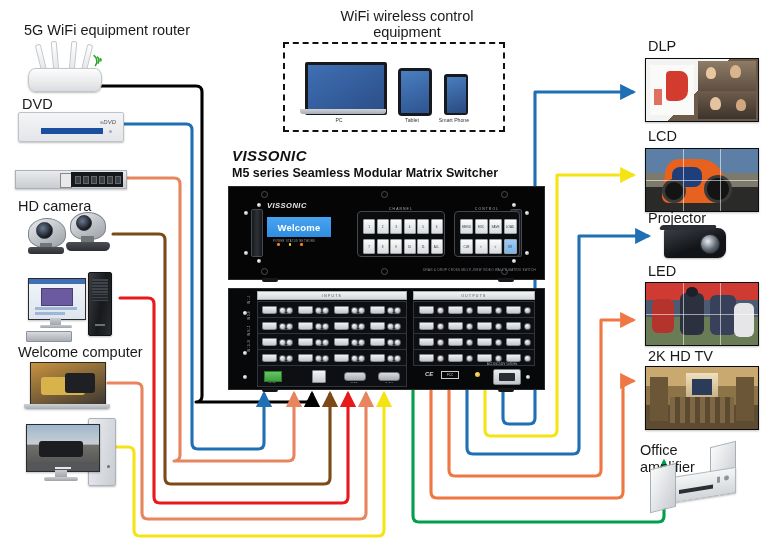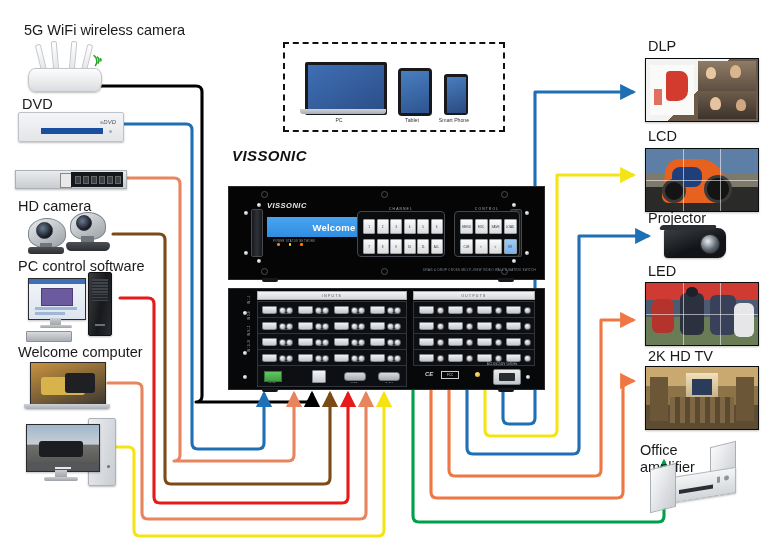--- a/index.html
+++ b/index.html
@@ -70,21 +70,21 @@
     border:1px solid #2a2a2a;}
   .mx-rear{position:absolute;left:228px;top:288px;width:315px;height:100px;background:#07080a;
     border:1px solid #2a2a2a;}
   .ear-screw{position:absolute;width:4px;height:4px;border-radius:50%;
     background:radial-gradient(circle at 35% 35%,#fff,#8b9097);}
   .rack-hole{position:absolute;width:5px;height:5px;border-radius:50%;border:1px solid #4a4f55;}
   .handle{position:absolute;background:linear-gradient(90deg,#16181b,#2e3238,#16181b);
     border:1px solid #45494f;border-radius:2px;}
   .lcdwin{position:absolute;left:38px;top:30px;width:64px;height:20px;
     background:linear-gradient(#4aa3f0,#2f8ee0);display:flex;align-items:center;justify-content:center;
-    color:#fff;font-size:9.5px;font-weight:bold;letter-spacing:.2px;padding-left:35px;}
+    color:#fff;font-size:9.5px;font-weight:bold;letter-spacing:.2px;}
   .brandtxt{position:absolute;left:38px;top:14px;font-size:7.5px;font-weight:bold;color:#e8e8e8;
     font-style:italic;letter-spacing:.5px;}
   .leds{position:absolute;left:48px;top:56px;display:flex;gap:9px;}
   .led-i{width:2.5px;height:2.5px;border-radius:50%;}
   .ledlbl{position:absolute;left:44px;top:53px;font-size:2.6px;color:#9aa0a6;letter-spacing:.4px;}
   .btnpanel{position:absolute;border:1px solid #43484e;border-radius:4px;background:#0b0c0e;}
   .grptitle{position:absolute;font-size:3.4px;color:#aeb4ba;letter-spacing:1.1px;text-align:center;width:100%;}
   .kbtn{position:absolute;background:linear-gradient(#fbfbfb,#d9dbde);border:.5px solid #9aa0a6;border-radius:1px;
     font-size:3px;color:#33373c;display:flex;align-items:center;justify-content:center;}
   .kbtn.blue{background:linear-gradient(#9ecbf5,#79b4ec);}
@@ -178,21 +178,21 @@
       <path d="M449,390 L449,470 Q449,476 455,476 L595,476 Q601,476 601,470 L601,320 L633,320" stroke="#ef7743" marker-end="url(#ar-orange)"></path>
 
       <path d="M467,390 L467,448 Q467,454 473,454 L573,454 Q579,454 579,448 L579,236 L648,236" stroke="#1f6fb4" marker-end="url(#ar-blue)"></path>
 
       <path d="M485,390 L485,430 Q485,436 491,436 L551,436 Q557,436 557,430 L557,175 L633,175" stroke="#f5e415" marker-end="url(#ar-yellow)"></path>
 
       <path d="M503,390 L503,418 Q503,424 509,424 L529,424 Q535,424 535,418 L535,92 L633,92" stroke="#1f6fb4" marker-end="url(#ar-blue)"></path>
     </g>
   </svg>
 
-  <div class="lbl" style="left:24px;top:22px;">5G WiFi wireless camera</div>
+  <div class="lbl" style="left:24px;top:22px;">5G WiFi equipment router</div>
   <div class="dev">
     <div class="ant" style="left:38px;top:44px;height:26px;transform:rotate(-14deg);"></div>
     <div class="ant" style="left:52px;top:41px;height:29px;transform:rotate(-5deg);"></div>
     <div class="ant" style="left:70px;top:41px;height:29px;transform:rotate(5deg);"></div>
     <div class="ant" style="left:84px;top:44px;height:26px;transform:rotate(14deg);"></div>
     <div class="router-body shadow"></div>
   </div>
   <div class="wifi-ico">
     <svg width="14" height="16" viewBox="0 0 14 16">
       <g fill="none" stroke="#28a428" stroke-width="1.6" stroke-linecap="round">
@@ -229,21 +229,20 @@
     <div class="cam-neck" style="left:40px;top:243px;width:12px;height:6px;"></div>
     <div class="cam-base" style="left:28px;top:247px;width:36px;height:7px;"></div>
   </div>
   <div class="cam">
     <div class="cam-head" style="left:70px;top:212px;width:34px;height:26px;"></div>
     <div class="cam-lens" style="left:76px;top:215px;width:14px;height:14px;"></div>
     <div class="cam-neck" style="left:81px;top:236px;width:13px;height:8px;"></div>
     <div class="cam-base" style="left:66px;top:242px;width:44px;height:9px;border-radius:4px 4px 6px 6px;"></div>
   </div>
 
-  <div class="lbl" style="left:18px;top:258px;">PC control software</div>
   <div class="screen shadow" style="left:28px;top:278px;width:56px;height:40px;">
     <div class="scr-img" style="background:linear-gradient(#f2f5f9,#dde5ef);">
       <div style="position:absolute;left:0;top:0;right:0;height:5px;background:#3f6fb5;"></div>
       <div style="position:absolute;left:12px;top:9px;width:30px;height:16px;background:#6c5aa0;border:1px solid #4a3e72;"></div>
       <div style="position:absolute;left:6px;top:28px;width:42px;height:3px;background:#9fb6d4;"></div>
       <div style="position:absolute;left:6px;top:33px;width:30px;height:3px;background:#9fb6d4;"></div>
     </div>
   </div>
   <div class="stand" style="left:50px;top:318px;width:11px;height:8px;"></div>
   <div class="stand" style="left:40px;top:325px;width:32px;height:3px;border-radius:2px;"></div>
@@ -268,37 +267,39 @@
   <div class="screen shadow" style="left:26px;top:424px;width:72px;height:46px;">
     <div class="scr-img" style="background:linear-gradient(#9fb7cd 0%,#c8cfd4 42%,#6f6f6c 43%,#4e4e4c 100%);">
       <div style="position:absolute;left:12px;top:16px;width:44px;height:16px;background:#1b1d20;border-radius:3px;"></div>
       <div style="position:absolute;left:0;bottom:0;width:100%;height:9px;background:#55565a;"></div>
       <div style="position:absolute;left:28px;bottom:2px;width:16px;height:2px;background:#e8e8e8;"></div>
     </div>
   </div>
   <div class="stand" style="left:55px;top:470px;width:12px;height:8px;"></div>
   <div class="stand" style="left:44px;top:477px;width:34px;height:4px;border-radius:3px;"></div>
 
+  <div class="lbl" style="left:322px;top:8px;text-align:center;width:170px;white-space:normal;">WiFi wireless control equipment</div>
   <div class="dashbox"></div>
 
   <div class="pc-lap-scr" style="left:305px;top:62px;width:76px;height:47px;"></div>
   <div class="pc-lap-base" style="left:300px;top:109px;width:86px;height:5px;"></div>
   <div class="tiny" style="left:313px;top:117px;width:52px;">PC</div>
 
   <div class="tablet" style="left:398px;top:68px;width:28px;height:42px;">
     <div class="tablet-scr"></div>
   </div>
   <div class="tiny" style="left:390px;top:117px;width:44px;">Tablet</div>
 
   <div class="phone" style="left:444px;top:74px;width:19px;height:36px;">
     <div class="phone-scr"></div>
   </div>
   <div class="tiny" style="left:428px;top:117px;width:52px;">Smart Phone</div>
 
   <div style="position:absolute;left:232px;top:147px;font-size:15px;font-weight:bold;font-style:italic;letter-spacing:.4px;">VISSONIC</div>
+  <div style="position:absolute;left:232px;top:166px;font-size:12.5px;font-weight:bold;">M5 series Seamless Modular Matrix Switcher</div>
 
   <div class="mx-front">
     <div class="rack-hole" style="left:32px;top:4px;"></div>
     <div class="rack-hole" style="left:152px;top:4px;"></div>
     <div class="rack-hole" style="left:272px;top:4px;"></div>
     <div class="rack-hole" style="left:32px;bottom:4px;"></div>
     <div class="rack-hole" style="left:152px;bottom:4px;"></div>
     <div class="rack-hole" style="left:272px;bottom:4px;"></div>
     <div class="ear-screw" style="left:15px;top:24px;"></div>
     <div class="ear-screw" style="left:15px;top:64px;"></div>

